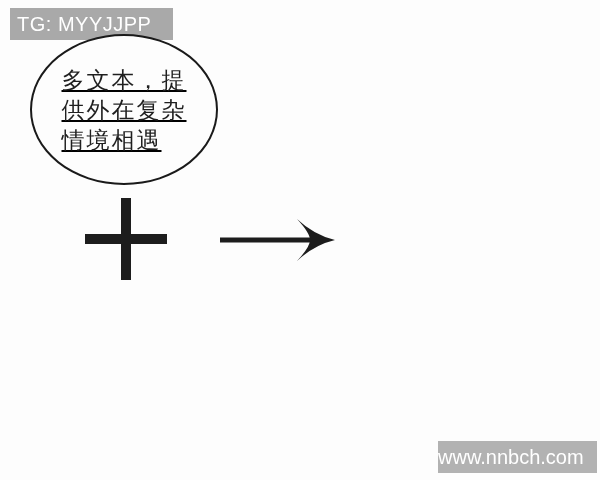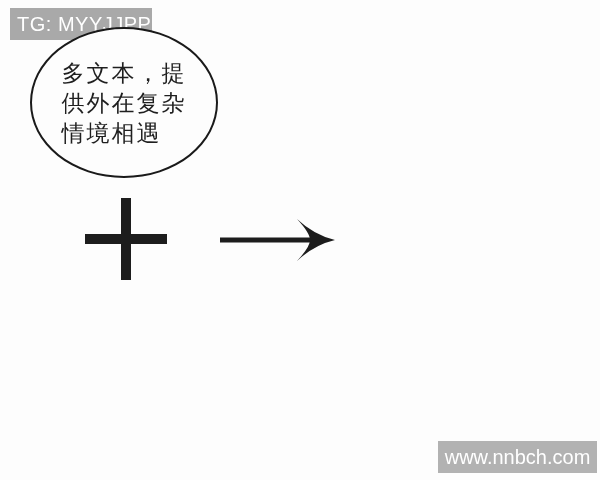--- a/index.html
+++ b/index.html
@@ -13,21 +13,21 @@
     height: 480px;
     background: #fdfdfd;
     overflow: hidden;
     font-family: "Liberation Sans", sans-serif;
   }
   
   .badge {
     position: absolute;
     left: 10px;
     top: 8px;
-    width: 142px;
+    width: 163px;
     height: 32px;
     line-height: 32px;
     padding-left: 7px;
     box-sizing: border-box;
     background: #a9a9a9;
     color: #ffffff;
     font-size: 20px;
     letter-spacing: 0.5px;
     white-space: nowrap;
   }
@@ -35,21 +35,21 @@
   .ellipse {
     position: absolute;
     border: 2.5px solid #1a1a1a;
     border-radius: 50%;
     box-sizing: border-box;
     display: flex;
     align-items: center;
     justify-content: center;
     background: #fdfdfd;
   }
-  .ellipse-1 { left: 30px;  top: 27px;  width: 188px; height: 151px; }
+  .ellipse-1 { left: 30px;  top: 34px;  width: 188px; height: 151px; text-decoration: underline; }
   .ellipse-2 { left: 29px;  top: 287px; width: 187px; height: 149px; }
   .ellipse-3 { left: 349px; top: 150px; width: 225px; height: 183px; }
   .ellipse-label {
     font-family: "DejaVu Serif", "Liberation Serif", serif;
     font-size: 23px;
     line-height: 30px;
     letter-spacing: 2px;
     color: #1f1f1f;
     white-space: pre-line;
     text-align: left;
@@ -65,21 +65,21 @@
   
   .arrow-svg { position: absolute; left: 218px; top: 215px; width: 120px; height: 50px; }
   
   .watermark {
     position: absolute;
     left: 438px;
     top: 441px;
     width: 159px;
     height: 32px;
     line-height: 32px;
-    text-align: center;
+    text-align: left;
     background: #b2b2b2;
     color: #ffffff;
     font-size: 20px;
     white-space: nowrap;
   }
 </style>
 </head>
 <body>
 
 <div class="canvas">

